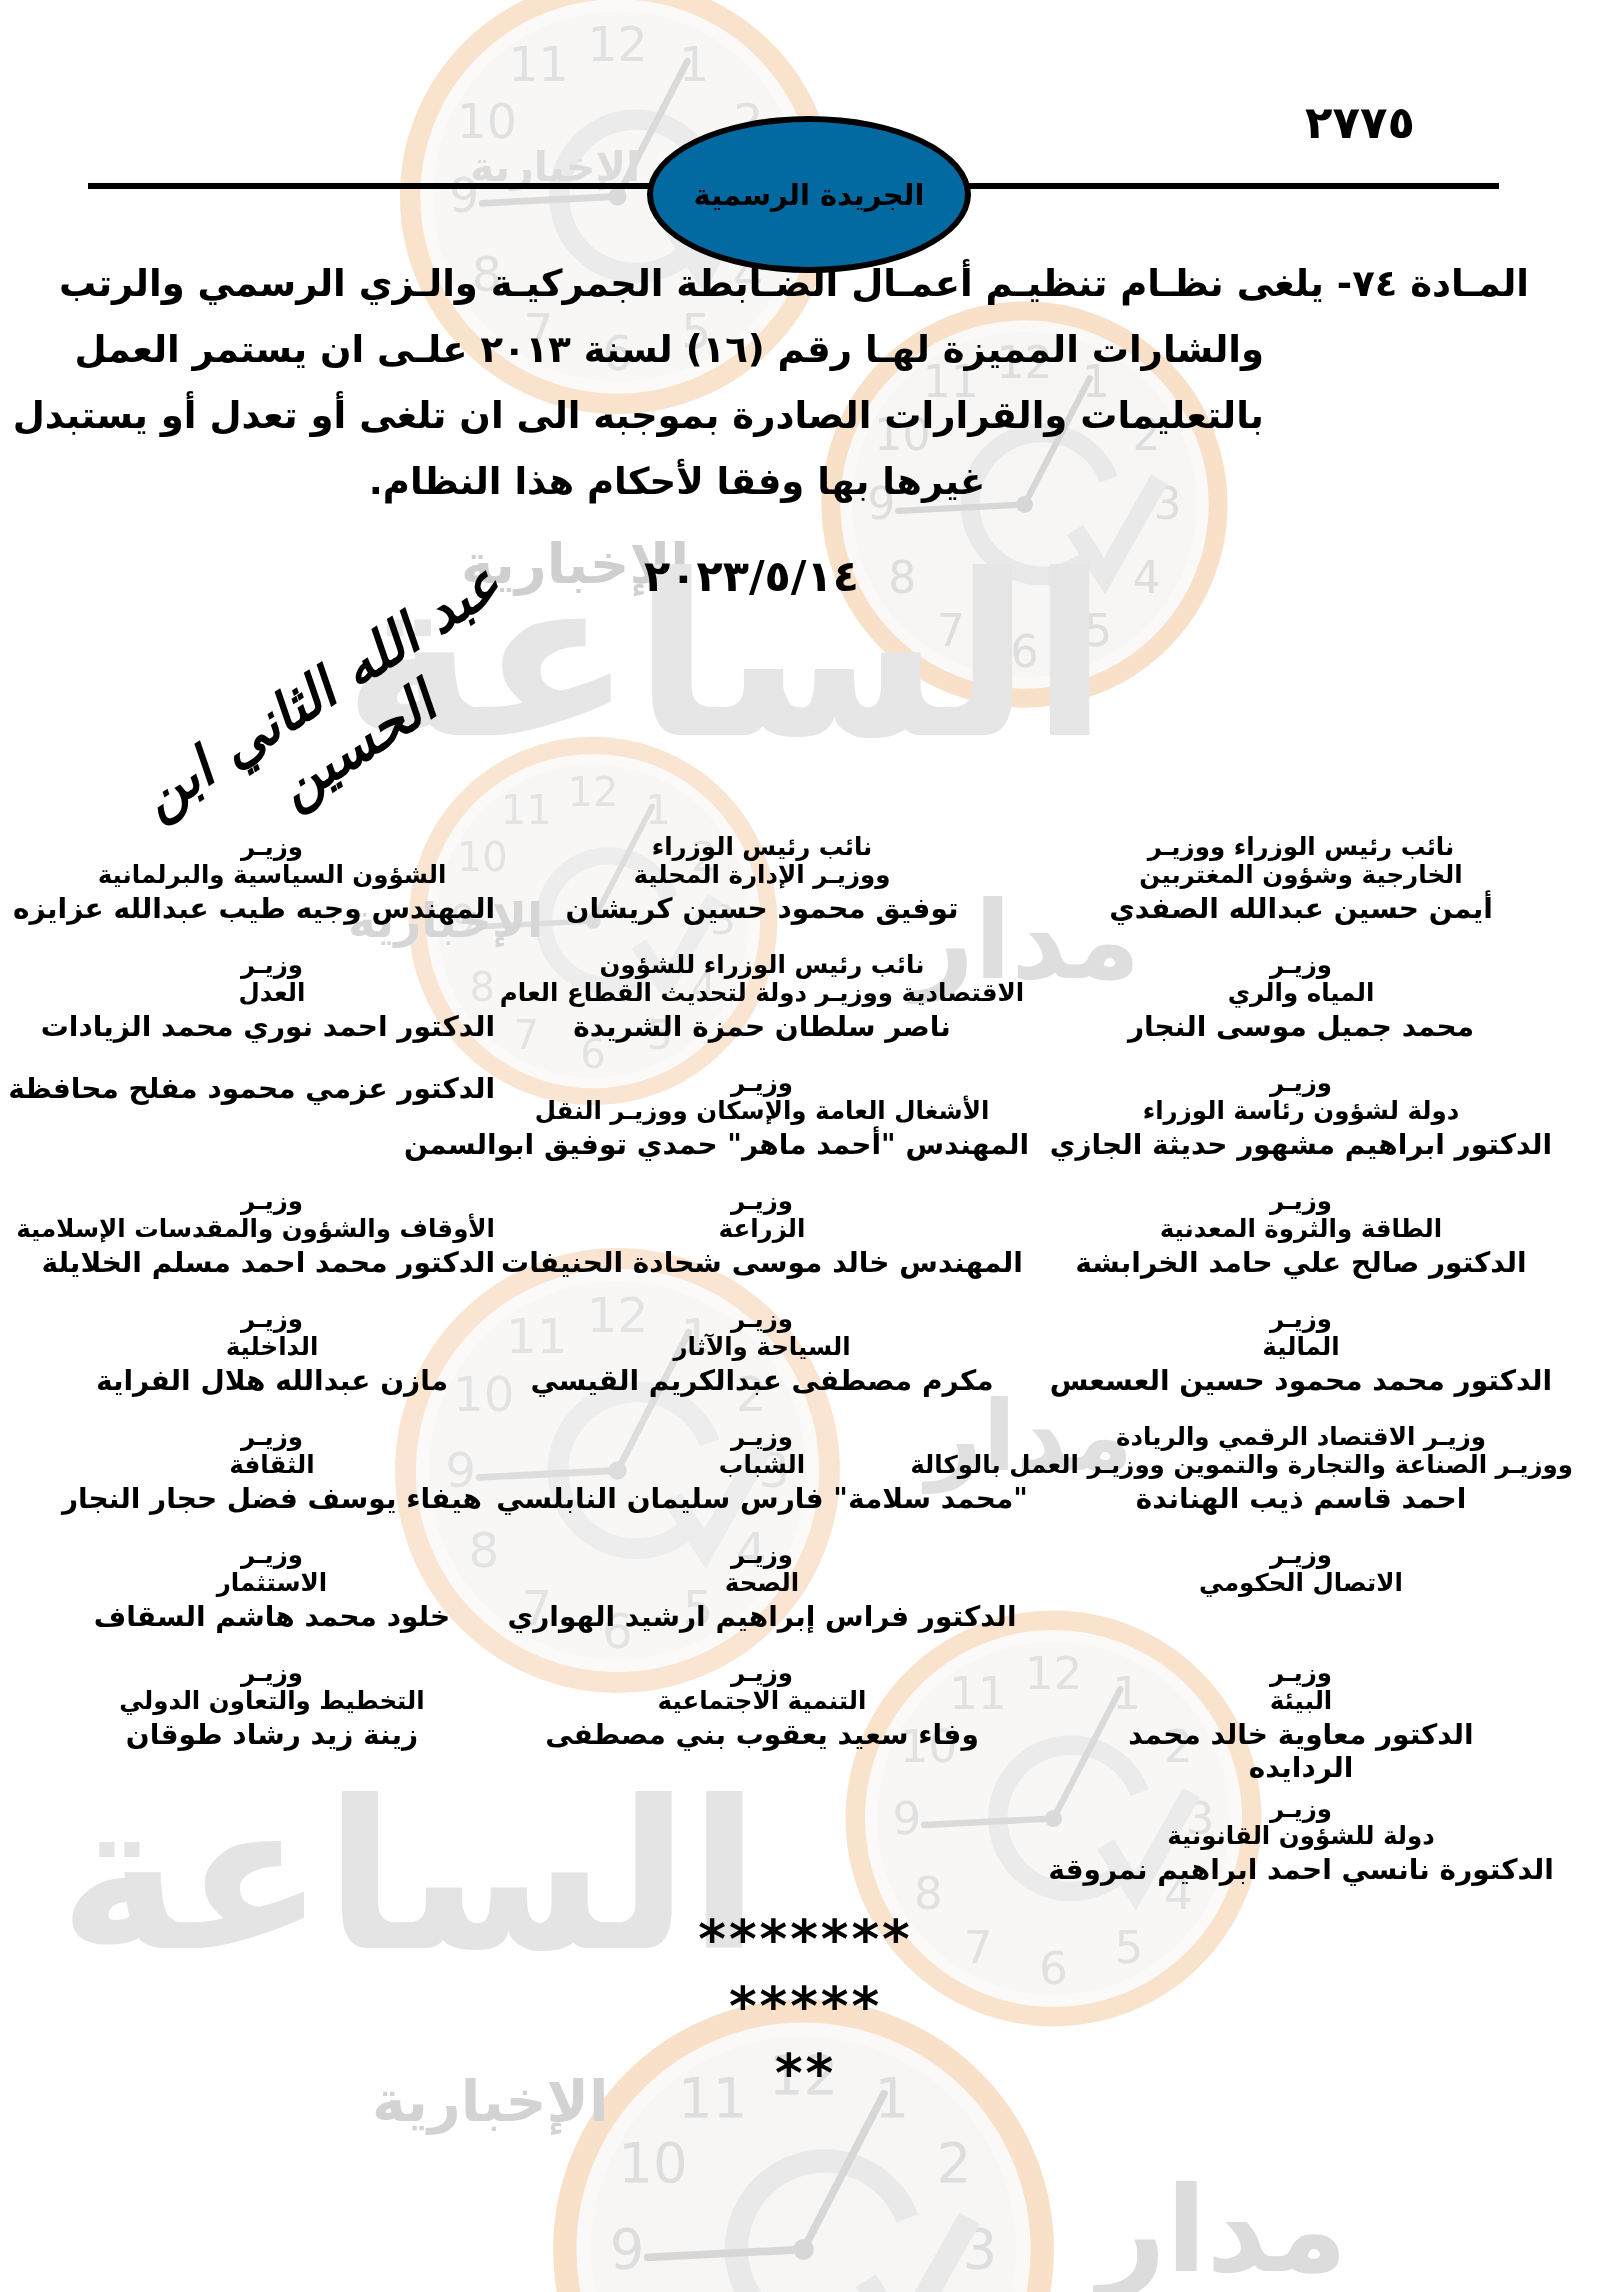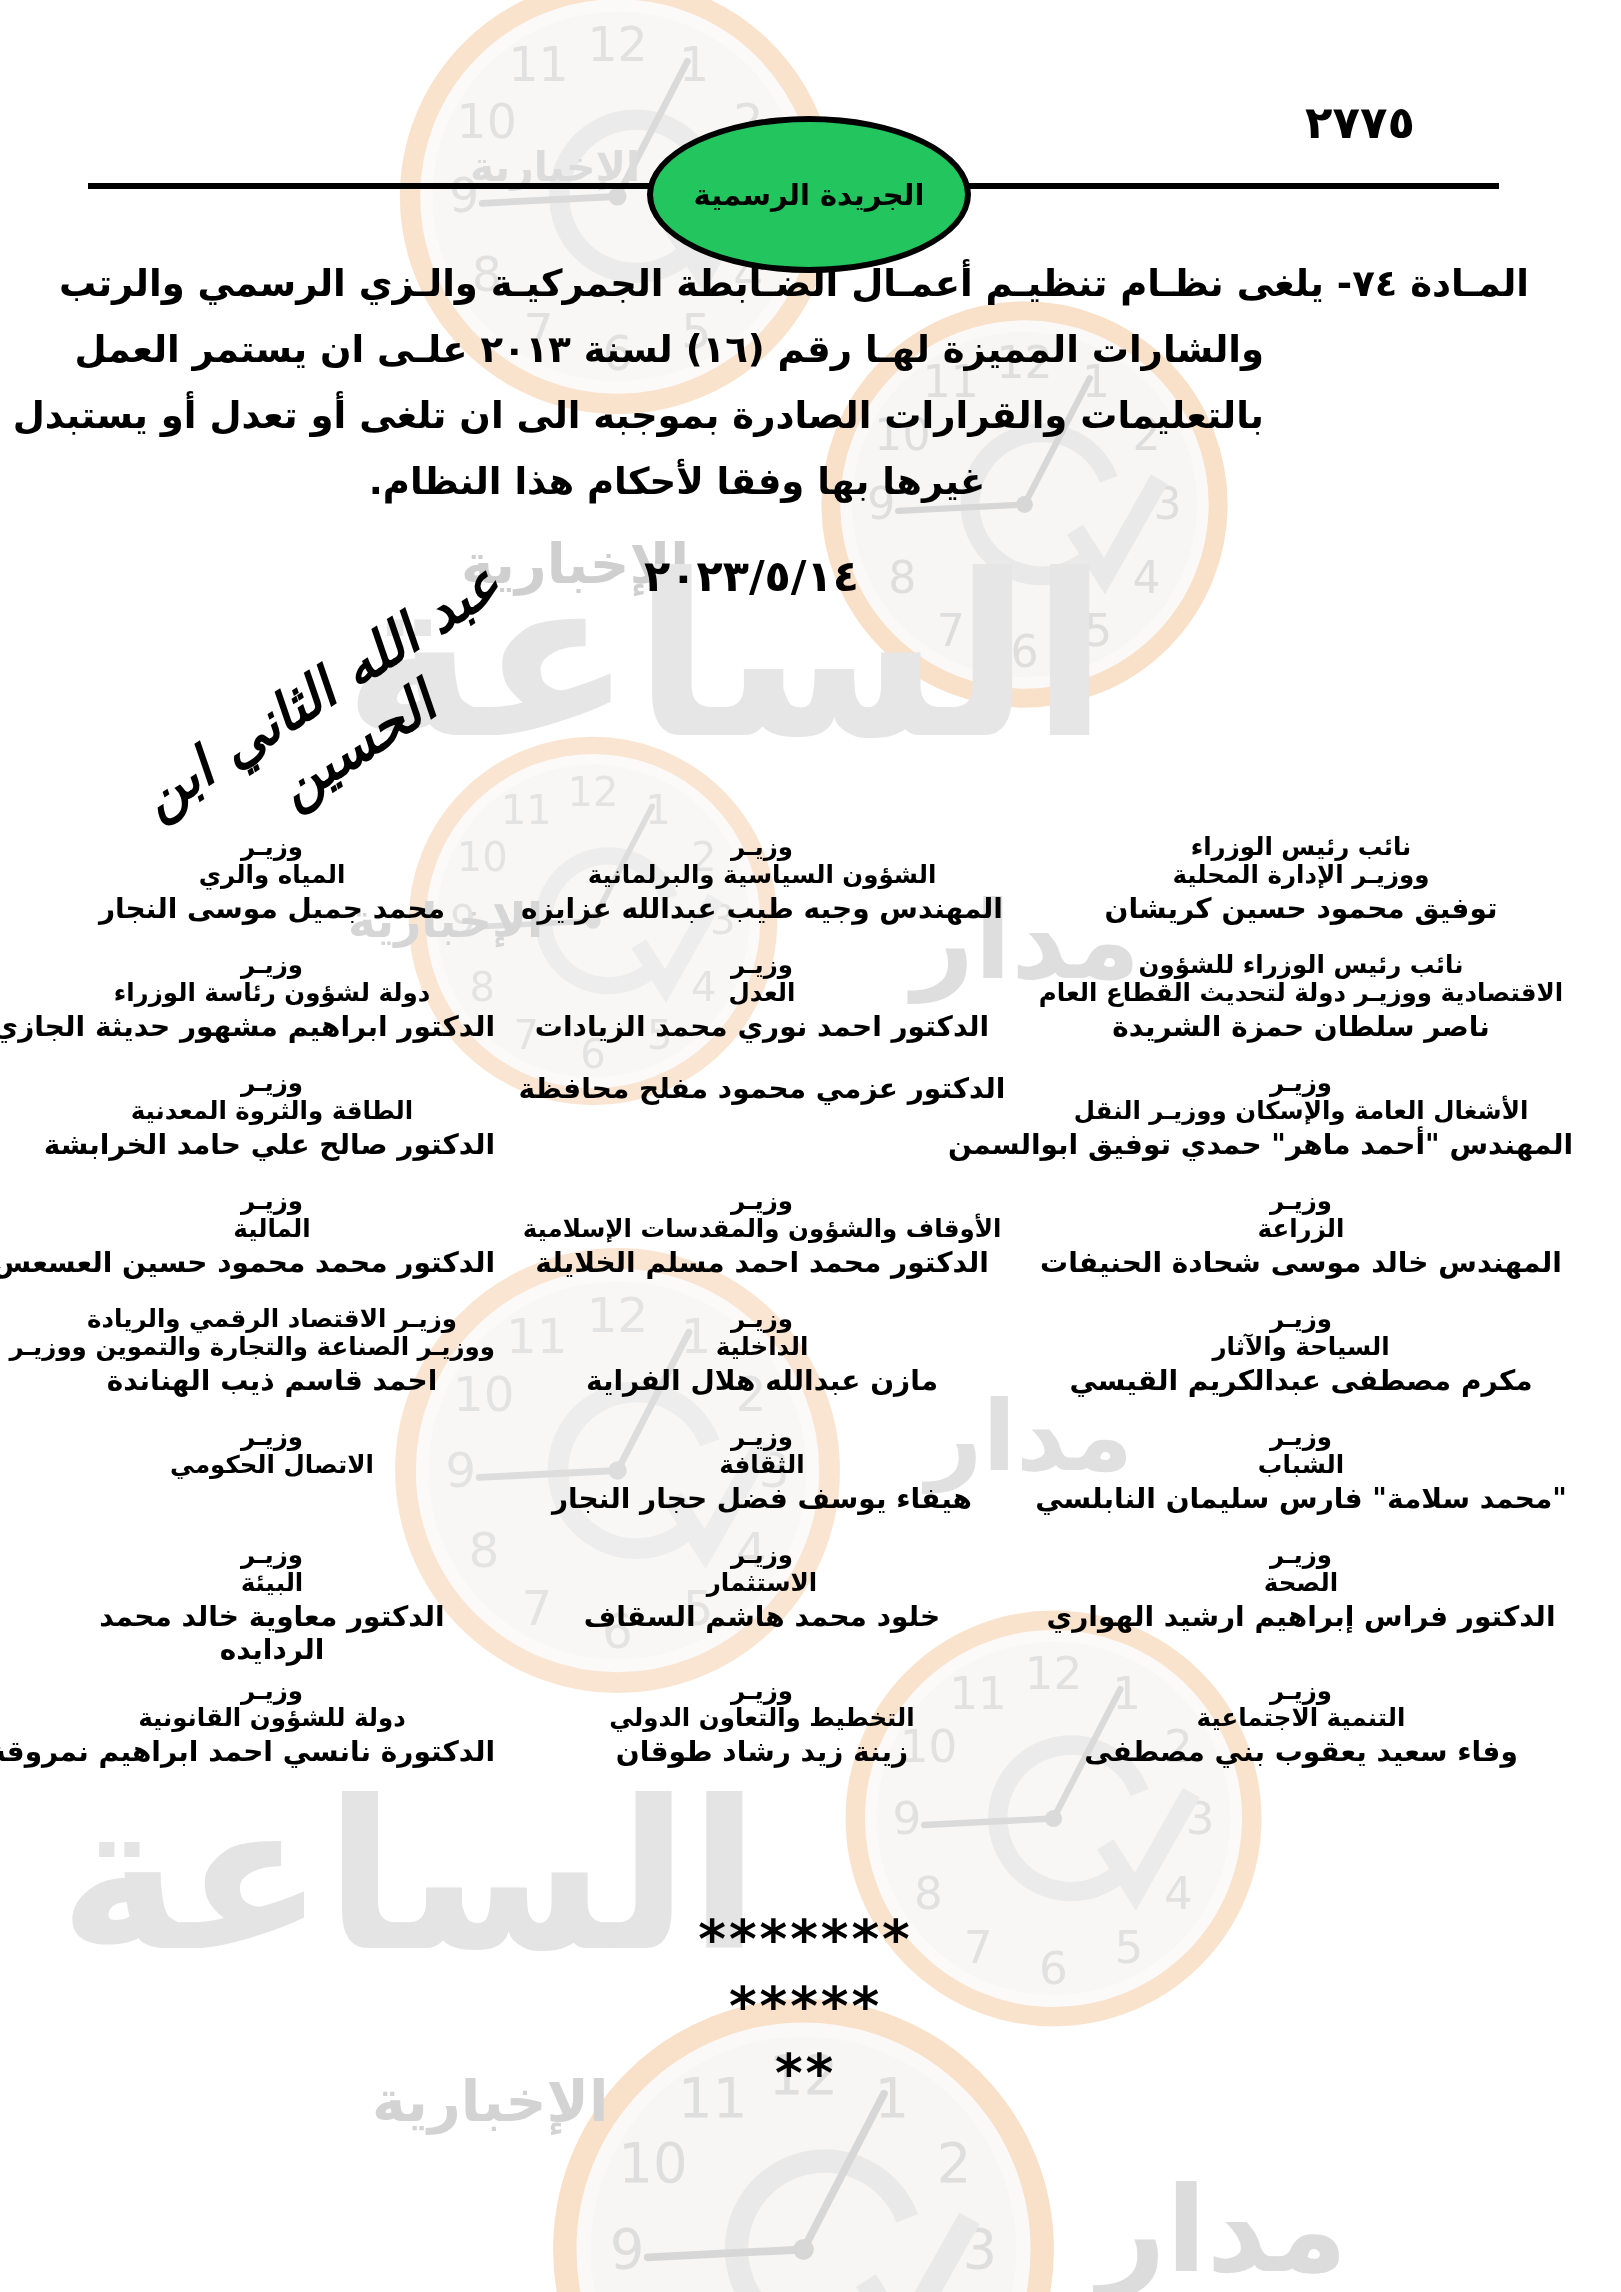--- a/index.html
+++ b/index.html
@@ -8,21 +8,21 @@
   .abs{position:absolute;}
   
   .wm{position:absolute;z-index:1;pointer-events:none;}
   .wm-text{font-weight:bold;line-height:1;white-space:nowrap;}
   
   .z2{z-index:2;}
   .pagenum{left:1255px;top:96px;width:210px;text-align:center;
            font-size:45px;font-weight:bold;letter-spacing:4.9px;}
   .rule{left:88px;top:183px;width:1411px;height:5.9px;background:#000;}
   .oval{left:647px;top:116px;width:312px;height:145px;border:6.9px solid #000;border-radius:50%;
-        background:#22c55e;display:flex;align-items:center;justify-content:center;
+        background:#0369a1;display:flex;align-items:center;justify-content:center;
         font-size:29px;font-weight:bold;z-index:3;}
   .para{left:90px;top:251px;width:1439px;font-size:37px;font-weight:bold;}
   .para .ln{height:66px;line-height:66px;white-space:nowrap;}
   .para .l1{text-align:justify;text-align-last:justify;}
   .para .lc{text-align:center;padding-left:0;padding-right:265px;}
   .date{left:90px;top:551px;width:1323px;text-align:center;font-size:43px;font-weight:bold;}
   .sig{left:54px;top:652px;width:568px;text-align:center;font-size:55px;font-weight:bold;
        font-style:italic;font-family:"DejaVu Serif",serif;transform:rotate(-33deg);}
   .grid{left:49px;top:823px;width:1524px;display:grid;direction:rtl;
         grid-template-columns:544px 534px 446px;grid-auto-rows:minmax(118px,auto);}
@@ -108,20 +108,25 @@
     <div class="ln lc">بالتعليمات والقرارات الصادرة بموجبه الى ان تلغى أو تعدل أو يستبدل</div>
     <div class="ln lc">غيرها بها وفقا لأحكام هذا النظام.</div>
   </div>
 
   <div class="abs z2 date">٢٠٢٣/٥/١٤</div>
   <div class="abs z2 sig">عبد الله الثاني ابن الحسين</div>
 
   <div class="abs z2 grid">
 
     <div class="cell">
+      <div class="mt">نائب رئيس الوزراء ووزيـر
+الخارجية وشؤون المغتربين</div>
+      <div class="mn">أيمن حسين عبدالله الصفدي</div>
+    </div>
+    <div class="cell">
       <div class="mt">نائب رئيس الوزراء
 ووزيـر الإدارة المحلية</div>
       <div class="mn">توفيق محمود حسين كريشان</div>
     </div>
 
     <div class="cell">
       <div class="mt">وزيـر
 الشؤون السياسية والبرلمانية</div>
       <div class="mn">المهندس وجيه طيب عبدالله عزايزه</div>
     </div>

